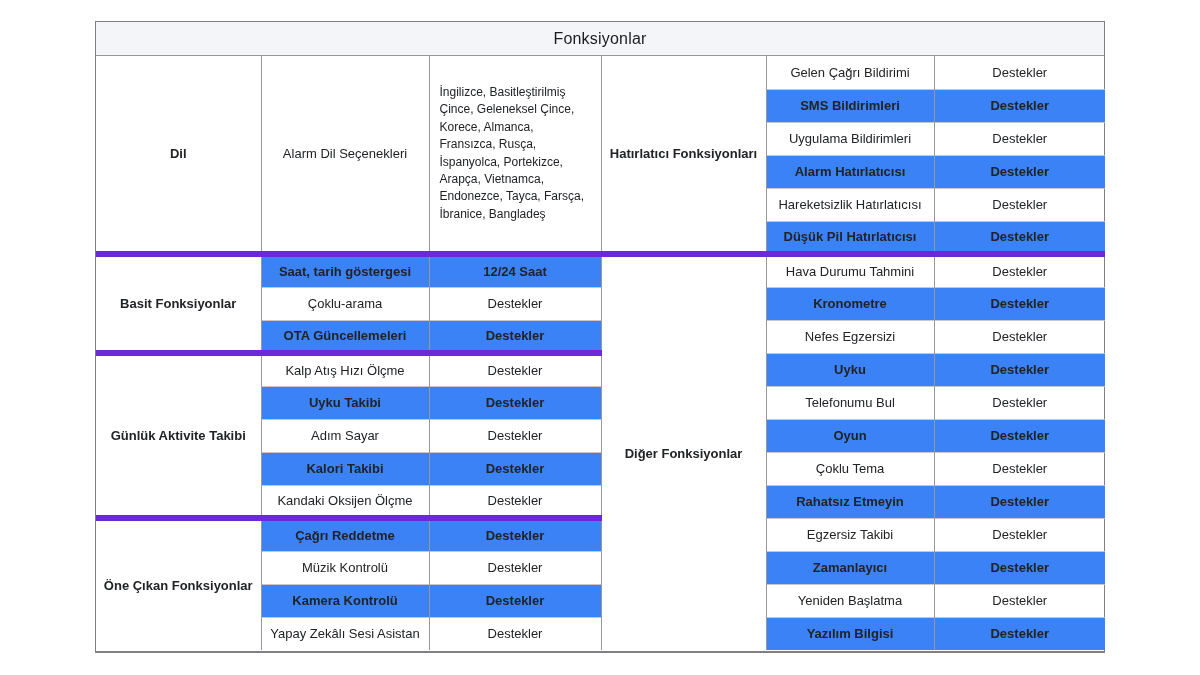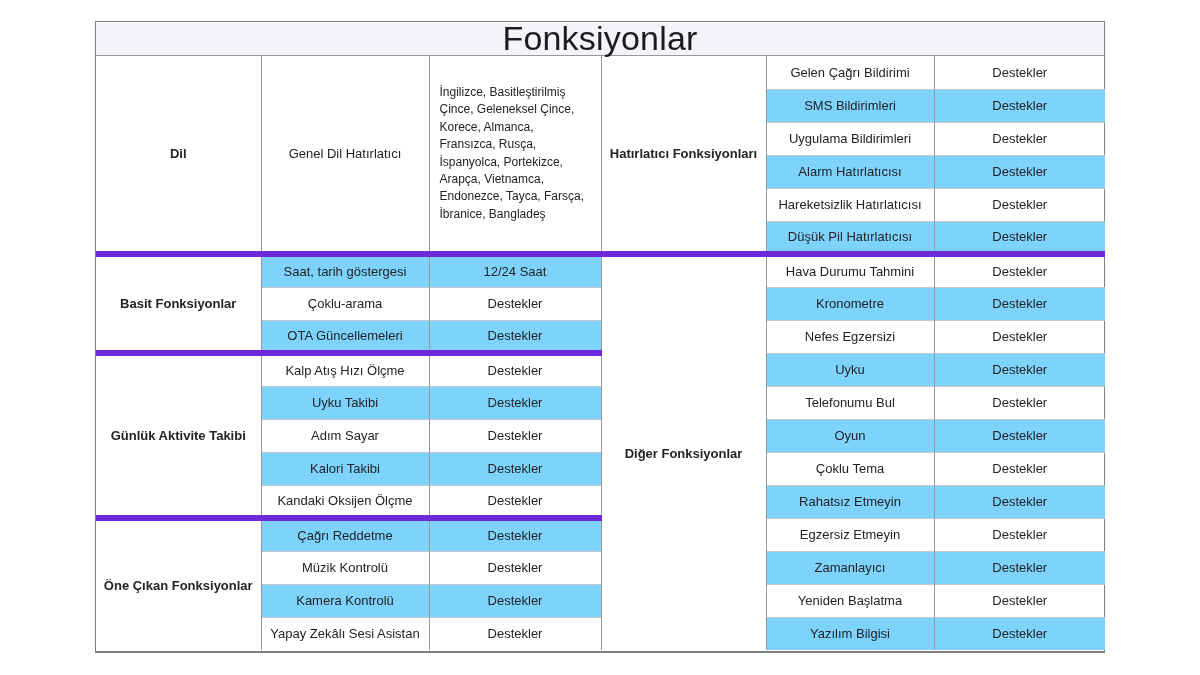--- a/index.html
+++ b/index.html
@@ -2,51 +2,51 @@
 <html><head>
 <meta charset="utf-8">
 <style>
   * { margin:0; padding:0; box-sizing:border-box; }
   html,body { width:1200px; height:675px; background:#ffffff; overflow:hidden;
               font-family:"Liberation Sans","DejaVu Sans",sans-serif; }
   .sheet { position:absolute; left:95px; top:21px; width:1010px; height:632px;
            background:#fff; border:1px solid #7e8083; border-bottom-width:2px; }
   .title-bar { height:34px; background:#f4f5f8; border-bottom:1px solid #97989b;
                display:flex; align-items:center; justify-content:center;
-               font-size:34px; font-weight:500; color:#1b1c1e; letter-spacing:0.2px; }
+               font-size:16px; font-weight:500; color:#1b1c1e; letter-spacing:0.2px; }
   table { width:100%; height:594px; border-collapse:collapse; table-layout:fixed; }
   td { border-top:1px solid #c7c8cb; border-left:1px solid #97989b;
        font-size:13px; text-align:center; vertical-align:middle;
        color:#212326; padding:2px 6px; overflow:hidden; }
   tr { height:33px; }
   tr.row-first td { border-top:none; }
   td.dark-top { border-top:6px solid #6d28d9; }
   td.edge-left { border-left:none; }
   td.cat { font-weight:bold; }
-  td.shade { background:#7dd3fc; }
+  td.shade { background:#3b82f6;font-weight:bold; }
   td.lang { text-align:left; font-size:12px; line-height:1.45; padding:6px 10px; }
 </style>
 </head>
 <body>
 
 <div class="sheet">
   <div class="title-bar">Fonksiyonlar</div>
   <table>
     <colgroup>
       <col style="width:165px">
         <col style="width:168px">
         <col style="width:172px">
       <col style="width:165px">
         <col style="width:168px">
         <col style="width:171px">
     </colgroup>
     <tbody id="fn-body">
         <tr class="row-first">
           <td class="cat edge-left" rowspan="6">Dil</td>
-          <td class="feat" rowspan="6">Genel Dil Hatırlatıcı</td>
+          <td class="feat" rowspan="6">Alarm Dil Seçenekleri</td>
           <td class="val lang" rowspan="6">İngilizce, Basitleştirilmiş Çince, Geleneksel Çince, Korece, Almanca, Fransızca, Rusça, İspanyolca, Portekizce, Arapça, Vietnamca, Endonezce, Tayca, Farsça, İbranice, Bangladeş</td>
           <td class="cat" rowspan="6">Hatırlatıcı Fonksiyonları</td>
           <td class="feat">Gelen Çağrı Bildirimi</td>
           <td class="val">Destekler</td>
         </tr>
         <tr>
           <td class="feat shade">SMS Bildirimleri</td>
           <td class="val shade">Destekler</td>
         </tr>
         <tr>
@@ -113,21 +113,21 @@
         <tr>
           <td class="feat">Kandaki Oksijen Ölçme</td>
           <td class="val">Destekler</td>
           <td class="feat shade">Rahatsız Etmeyin</td>
           <td class="val shade">Destekler</td>
         </tr>
         <tr>
           <td class="cat dark-top edge-left" rowspan="4">Öne Çıkan Fonksiyonlar</td>
           <td class="feat shade dark-top">Çağrı Reddetme</td>
           <td class="val shade dark-top">Destekler</td>
-          <td class="feat">Egzersiz Etmeyin</td>
+          <td class="feat">Egzersiz Takibi</td>
           <td class="val">Destekler</td>
         </tr>
         <tr>
           <td class="feat">Müzik Kontrolü</td>
           <td class="val">Destekler</td>
           <td class="feat shade">Zamanlayıcı</td>
           <td class="val shade">Destekler</td>
         </tr>
         <tr>
           <td class="feat shade">Kamera Kontrolü</td>

